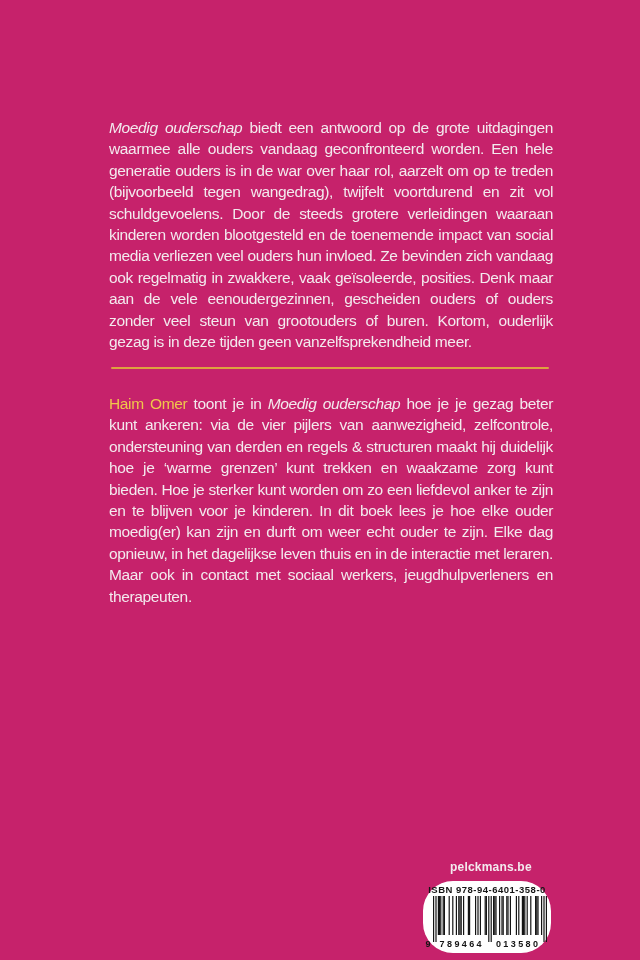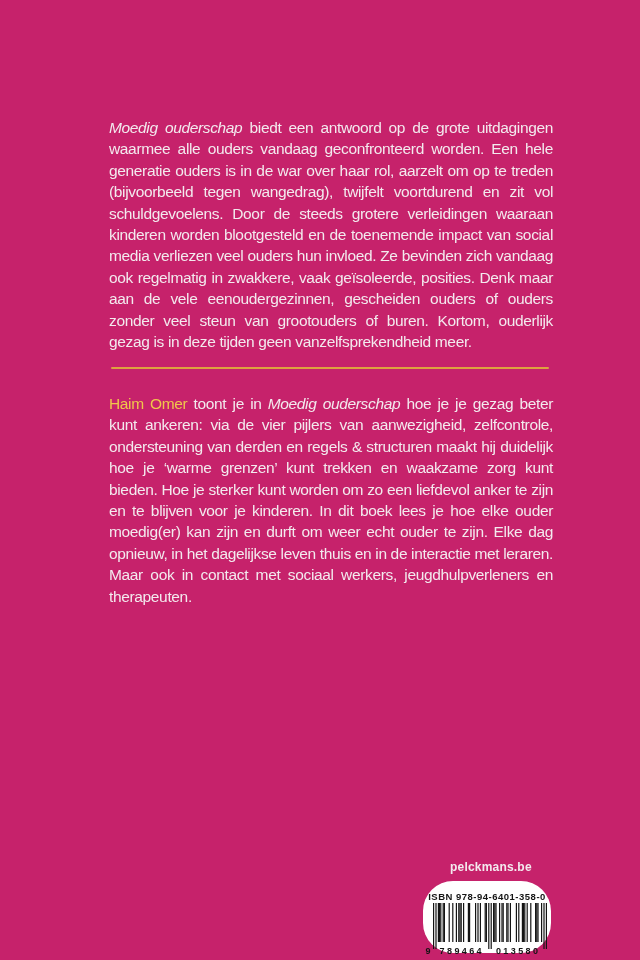--- a/index.html
+++ b/index.html
@@ -49,21 +49,21 @@
     font-size:12px;
     font-weight:bold;
     letter-spacing:0.2px;
   }
   .barcode-box{
     position:absolute;
     left:411px;top:881px;
     width:128px;height:72px;
     background:var(--barcode-bg);
     box-sizing:border-box;
-    padding-top:10px;
+    padding-top:3px;
     text-align:center;
     border-radius:30px;
   }
   .isbn-label{
     color:var(--barcode-ink);
     font-size:9.5px;
     font-weight:bold;
     letter-spacing:0.5px;
     white-space:nowrap;
     line-height:11px;

